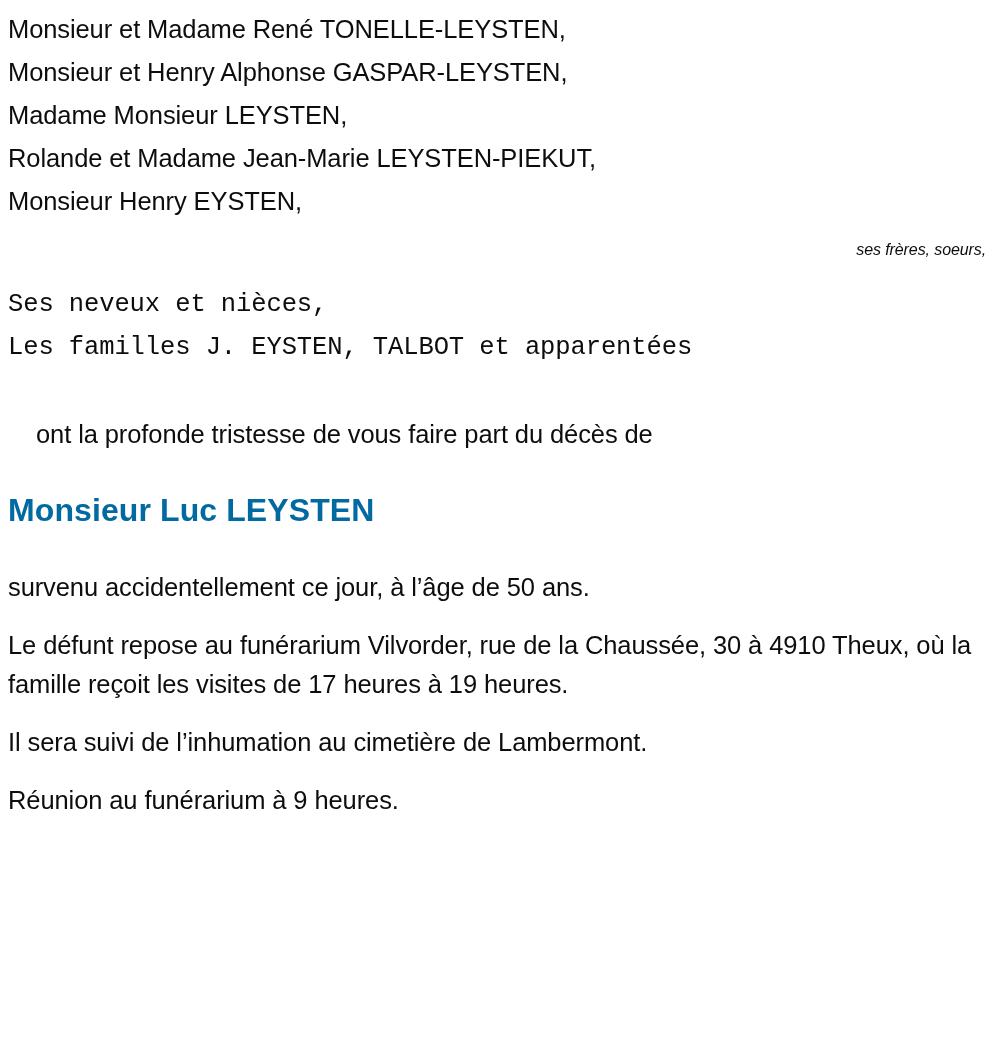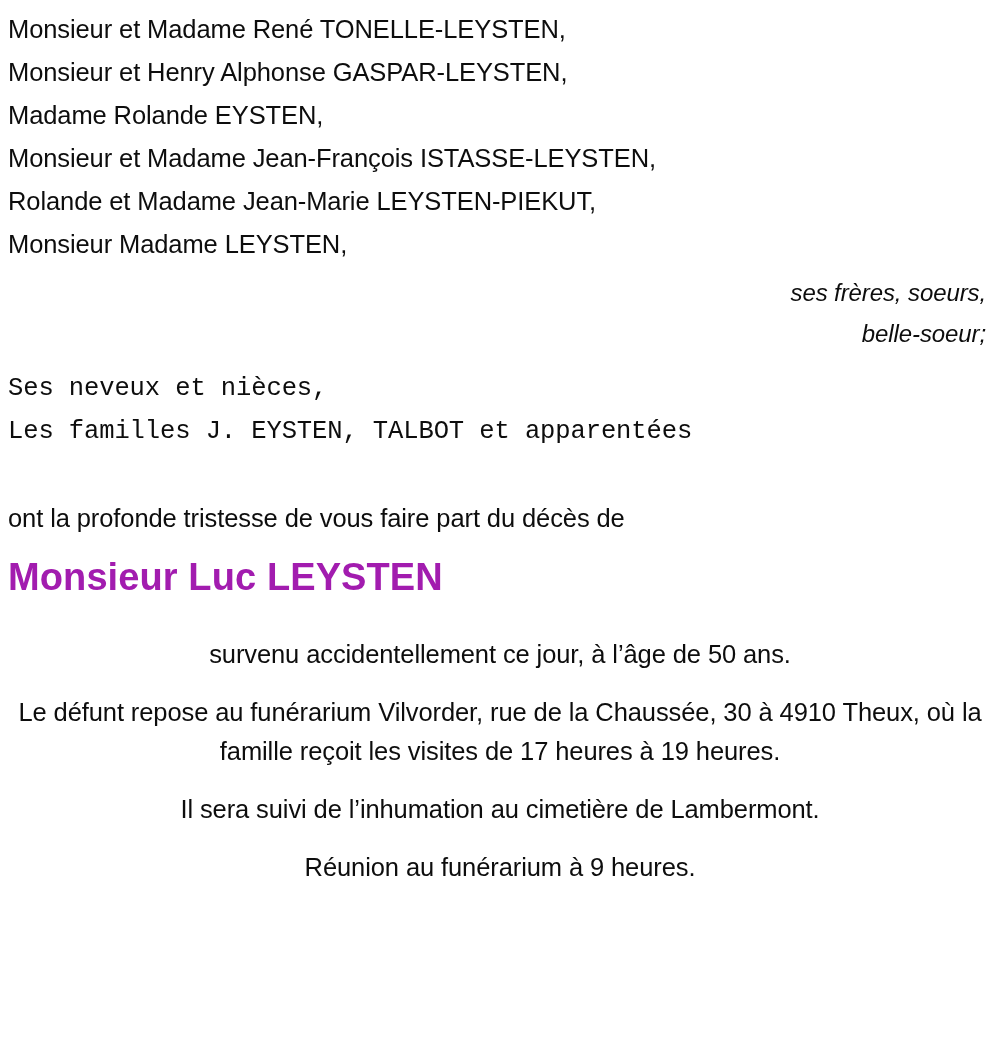--- a/index.html
+++ b/index.html
@@ -41,81 +41,79 @@
   
   .relations {
     text-align: right;
     font-style: italic;
     font-size: 24px;
     line-height: 41px;
     padding-right: 6px;
     margin-top: 6px;
   }
   .relations .line {
-    font-size: 24px;
+    font-size: 16px;
     line-height: 41px;
     font-style: italic;
   }
 
   
   .kin-block {
     margin-top: 13px;
     font-family: Liberation Mono, monospace;
   }
 
   
   .lead {
     margin-top: 44px;
+    margin-left: 28px;
   }
 
   
   .deceased-name {
-    font-size: 38px;
+    font-size: 32px;
     font-weight: bold;
     line-height: 44px;
     letter-spacing: 0.1px;
-    margin-top: 15px;
-    color: #a21caf;
+    margin-top: 32px;
+    color: #0369a1;
   }
 
   
   .details {
     margin-top: 36px;
   }
   .details p {
     margin: 0 0 19px 0;
     font-size: 25.5px;
     line-height: 39px;
     letter-spacing: -0.1px;
-    text-align: center;
   }
   .details p:last-child {
     margin-bottom: 11px;
   }
   .details b {
     font-weight: bold;
   }
 </style>
 </head>
 <body>
 
 <div class="notice">
 
   <section class="family-block">
     <div class="line">Monsieur et Madame René TONELLE-LEYSTEN,</div>
     <div class="line">Monsieur et Henry Alphonse GASPAR-LEYSTEN,</div>
-    <div class="line">Madame Rolande EYSTEN,</div>
-    <div class="line">Monsieur et Madame Jean-François ISTASSE-LEYSTEN,</div>
+    <div class="line">Madame Monsieur LEYSTEN,</div>
     <div class="line">Rolande et Madame Jean-Marie LEYSTEN-PIEKUT,</div>
-    <div class="line">Monsieur Madame LEYSTEN,</div>
+    <div class="line">Monsieur Henry EYSTEN,</div>
   </section>
 
   <section class="relations">
     <div class="line">ses frères, soeurs,</div>
-    <div class="line">belle-soeur;</div>
   </section>
 
   <section class="kin-block">
     <div class="line">Ses neveux et nièces,</div>
     <div class="line">Les familles J. EYSTEN, TALBOT et apparentées</div>
   </section>
 
   <div class="line lead">ont la profonde tristesse de vous faire part du décès de</div>
 
   <h1 class="deceased-name">Monsieur Luc LEYSTEN</h1>

